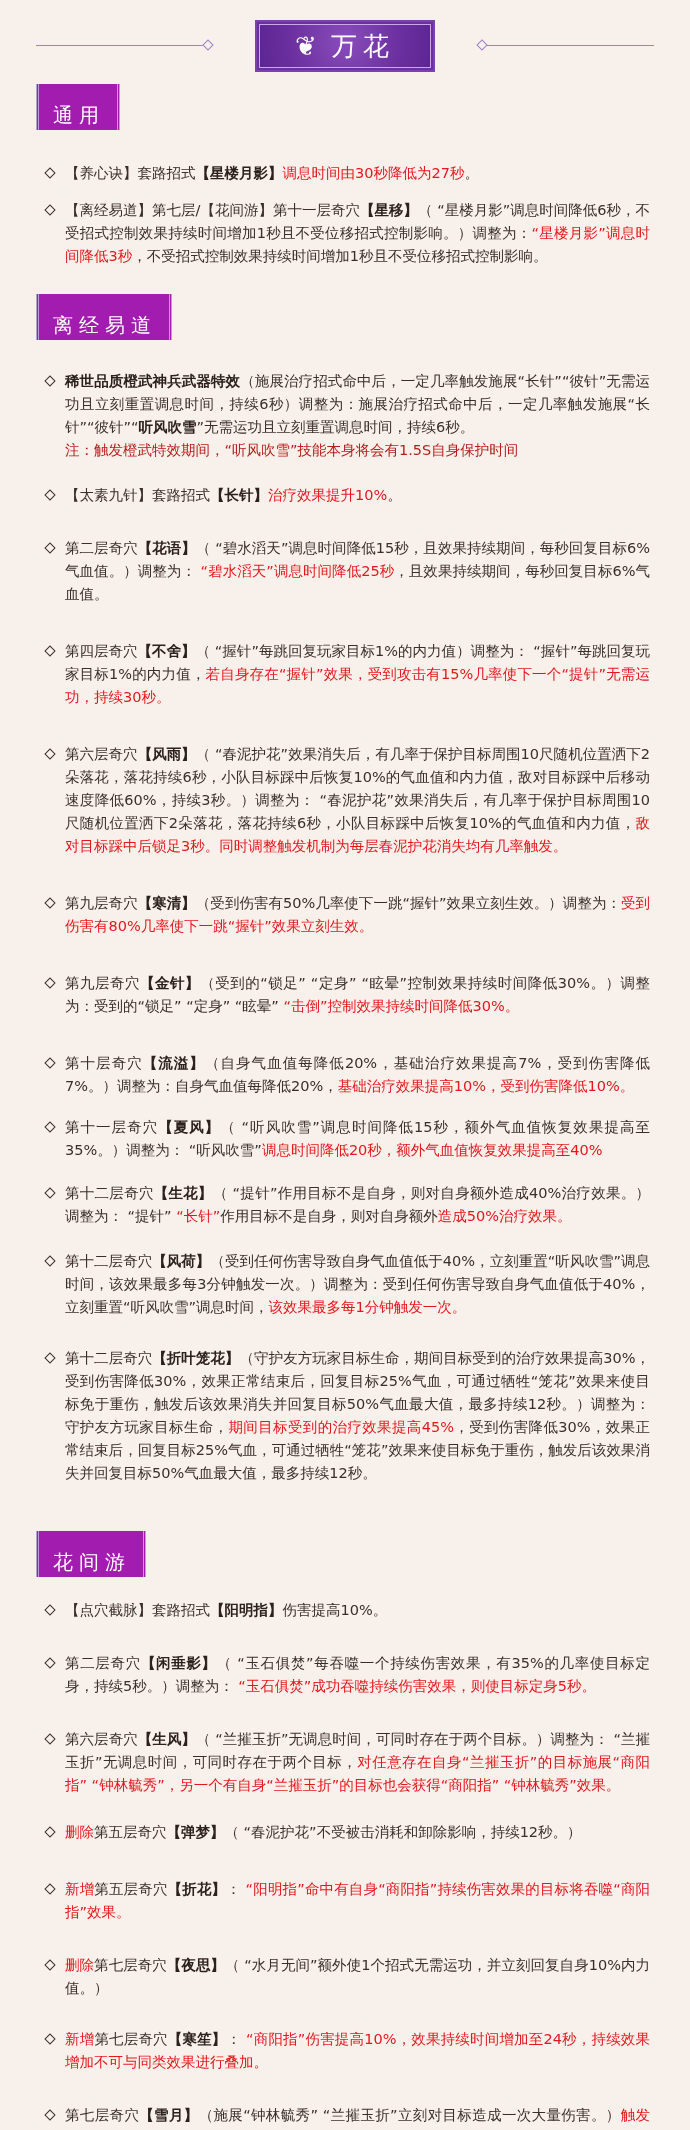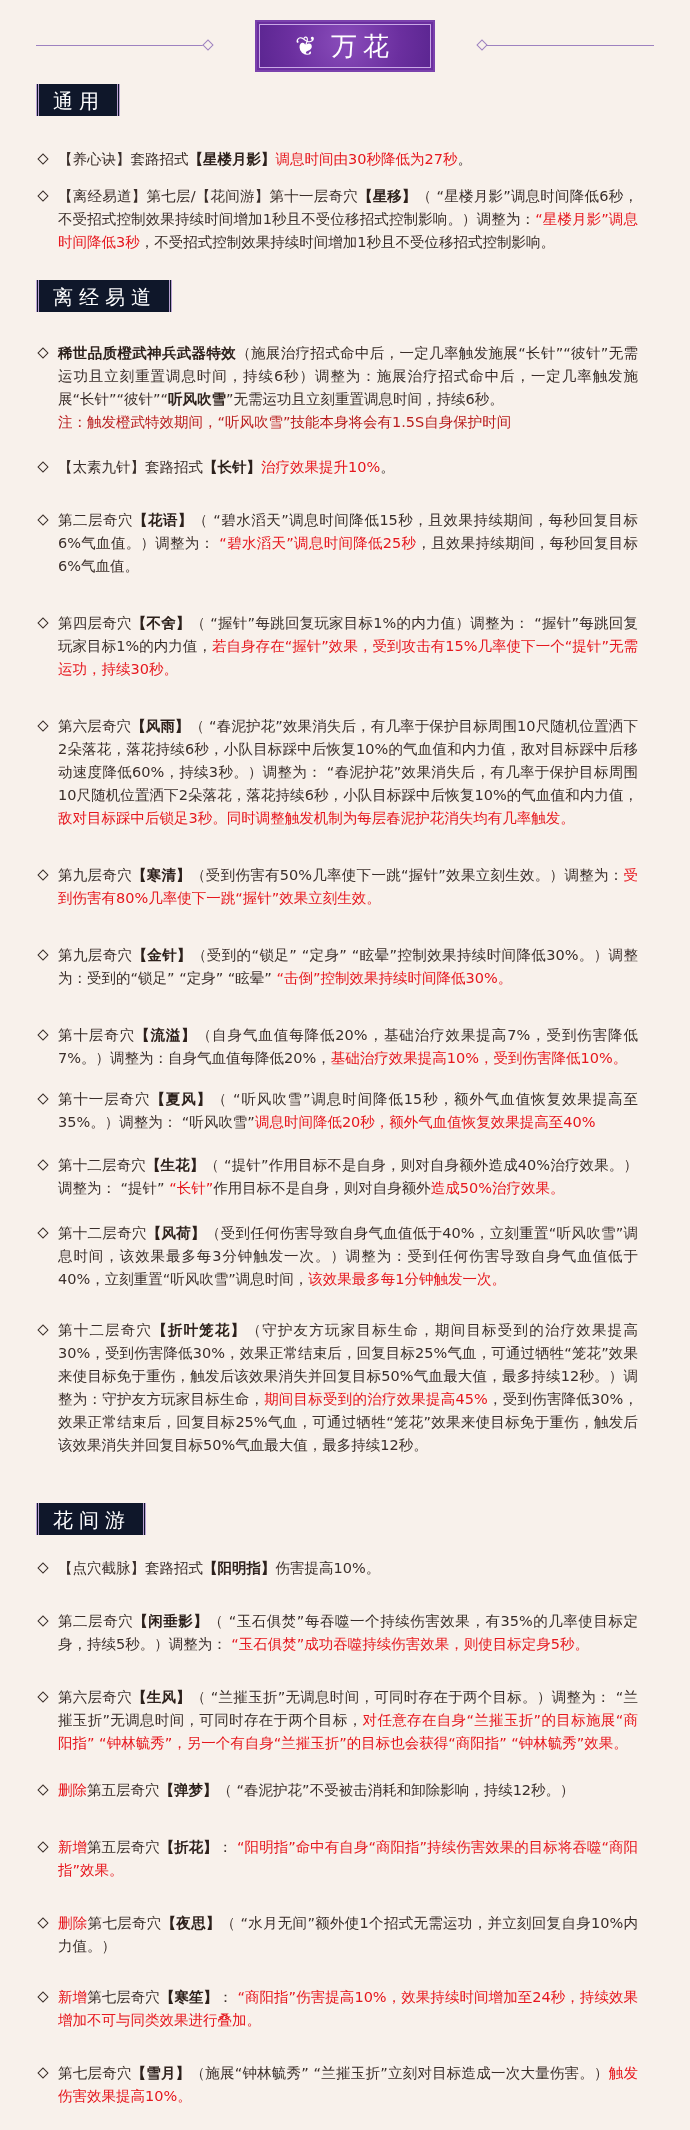--- a/index.html
+++ b/index.html
@@ -52,36 +52,37 @@
   .title-plaque .title-text {
     color: #fff;
     font-family: "DejaVu Serif", "Liberation Serif", serif;
     font-size: 26px;
     letter-spacing: 6px;
   }
   .section-tag {
     display: inline-block;
     position: relative;
     margin-left: 36px;
-    background: #0f172a;
+    background: #a21caf;
     color: #fff;
     font-family: "DejaVu Serif", "Liberation Serif", serif;
     font-size: 20px;
     line-height: 30px;
-    padding: 2px 12px 0 14px;
+    padding: 16px 12px 0 14px;
     letter-spacing: 6px;
     border-left: 3px double #b8a0d2;
     border-right: 3px double #b8a0d2;
   }
   .section { position: relative; }
   .item {
     position: relative;
     padding-left: 58px;
-    padding-right: 52px;
+    padding-right: 40px;
     text-align: justify;
+    margin-left: 7px;
   }
   .item .bullet-icon {
     position: absolute;
     left: 39px;
     top: 7px;
     width: 8px; height: 8px;
     border: 1.5px solid #3a2e2a;
     transform: rotate(45deg);
   }
   .red { color: #e6161d; }

